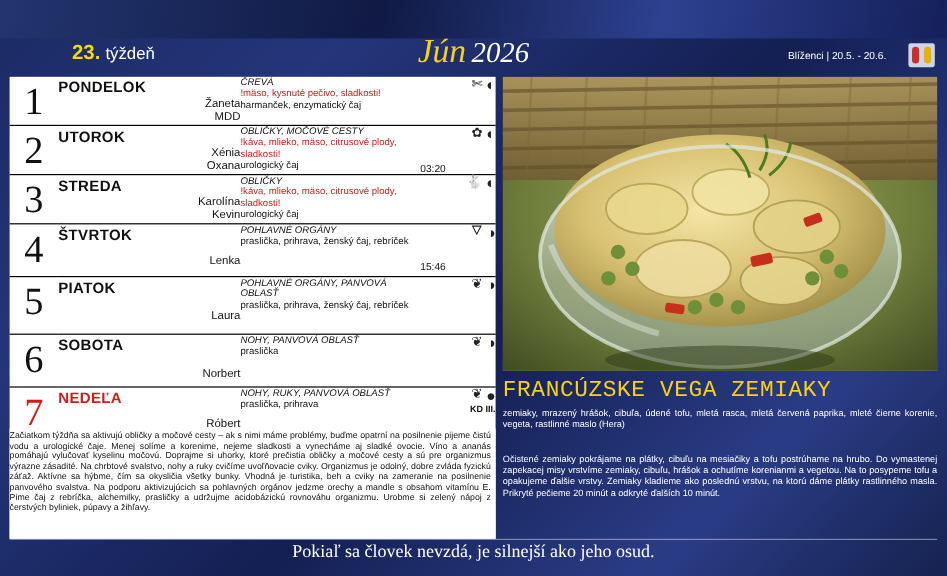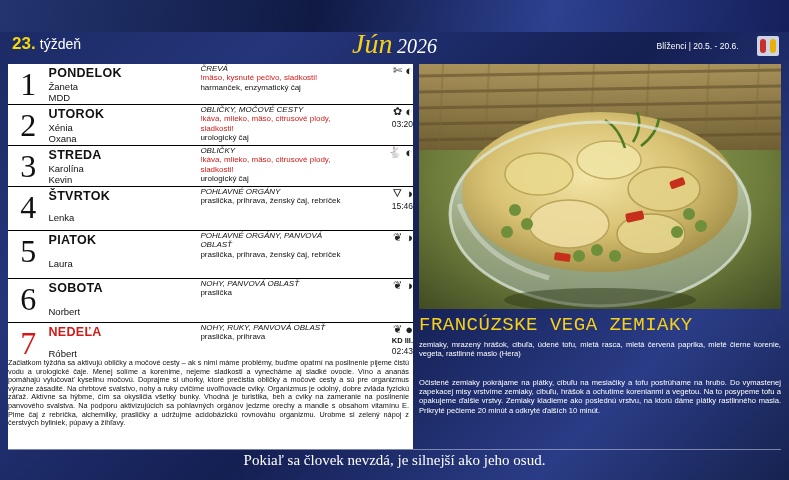--- a/index.html
+++ b/index.html
@@ -5,49 +5,49 @@
   html,body{margin:0;padding:0;}
   body{width:789px;height:480px;overflow:hidden;background:#1a2a6c;font-family:"Liberation Sans",sans-serif;}
   .page{position:relative;width:789px;height:480px;
         background:linear-gradient(135deg,#1b2a63 0%,#24357a 25%,#141f52 55%,#2a3c86 80%,#16224f 100%);}
   
   .drape{position:absolute;left:0;top:0;width:789px;height:32px;
          background:linear-gradient(100deg,#23356f,#101a44 40%,#2d4190 70%,#15205a);}
   
   .header{position:absolute;left:8px;top:28px;width:773px;height:36px;color:#fff;}
   .week{position:absolute;left:4px;top:6px;color:#f2e9c0;font-size:15px;}
-  .week b{color:#f5d90a;font-weight:bold;font-size:17px;}
+  .week b{color:#f5d90a;font-weight:bold;font-size:17px;margin-left:48px;}
   .week span.w2{color:#fff;font-size:14px;}
   .month{position:absolute;left:0;right:0;top:0;text-align:center;}
   .month .m{font-family:"Liberation Serif",serif;font-size:28px;color:#f7d117;font-style:italic;text-align:center;}
-  .month .y{font-family:"Liberation Serif",serif;font-size:20px;color:#ffffff;font-style:italic;}
+  .month .y{font-family:"Liberation Serif",serif;font-size:24px;color:#ffffff;font-style:italic;}
   .zodiac{position:absolute;right:2px;top:8px;font-size:8.5px;color:#ffffff;text-align:right;}
   .zodiac .zlabel{display:inline-block;vertical-align:middle;margin-right:16px;}
   .zsign{display:inline-block;vertical-align:middle;width:22px;height:20px;background:#cfd5e8;border-radius:2px;position:relative;}
   .zsign:before{content:"";position:absolute;left:3px;top:3px;width:6px;height:14px;background:#c9302c;border-radius:3px;}
   .zsign:after{content:"";position:absolute;right:3px;top:3px;width:6px;height:14px;background:#e8b10a;border-radius:3px;}
 
   
   .left{position:absolute;left:8px;top:64px;width:405px;height:385px;background:#ffffff;}
   table.days{border-collapse:collapse;width:405px;table-layout:fixed;}
   table.days td{border-bottom:1px solid #000;vertical-align:top;padding:0;}
   .cnum{width:40px;text-align:center;font-family:"Liberation Serif",serif;font-size:32px;color:#111;line-height:40px;}
   .cnum.red{color:#d31a18;}
   .cday{width:150px;padding-left:4px;margin-top:32px;}
   .dname{font-size:12.5px;font-weight:bold;letter-spacing:.3px;color:#111;line-height:15px;padding-top:2px;}
   .dname.red{color:#d31a18;}
-  .dnames{font-size:9.5px;color:#111;line-height:11px;}
+  .dnames{font-size:9.5px;color:#111;line-height:11px;text-align:right;}
   .cbio{width:148px;font-size:8px;line-height:9.3px;color:#111;padding:2px 3px 2px 3px;}
   .cbio .org{color:#111;font-style:italic;}
   .cbio .red{color:#d31a18;}
   .cicon{width:62px;position:relative;padding:2px 2px 2px 0;}
   .iconrow{display:flex;justify-content:flex-end;align-items:flex-start;gap:3px;}
   .moonglyph{font-size:13px;line-height:13px;color:#222;}
   .smallglyph{font-size:11px;line-height:12px;color:#222;}
-  .time{font-size:8.5px;color:#111;text-align:right;margin-top:1px;}
+  .time{font-size:8.5px;color:#111;margin-top:17px;}
   .kd{font-size:7.5px;font-weight:bold;color:#111;text-align:right;}
 
   
   .biotext{position:absolute;left:8px;top:357px;width:405px;height:92px;background:#fff;
            font-size:7.3px;line-height:8.6px;color:#111;text-align:justify;padding:2px 4px 0 0;box-sizing:border-box;}
 
   
   .photo{position:absolute;left:419px;top:64px;width:362px;height:245px;overflow:hidden;background:#6b7a3a;}
   .recipe-title{position:absolute;left:419px;top:314px;width:362px;font-family:Liberation Mono, monospace;
                 font-size:19px;letter-spacing:.5px;color:#f7d117;}

